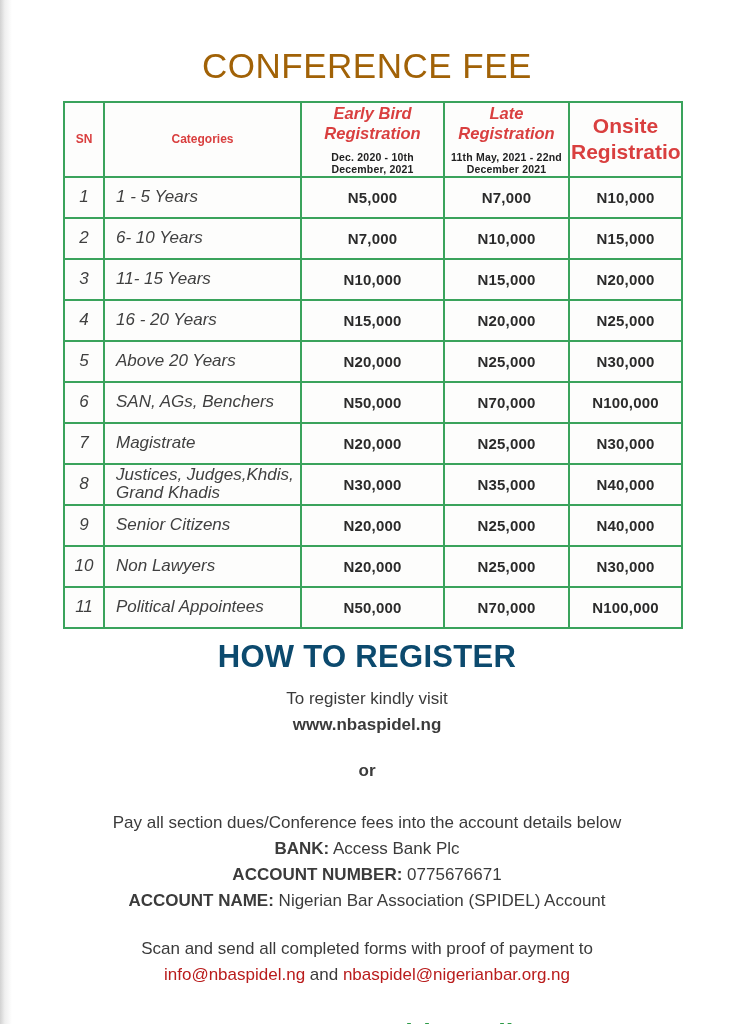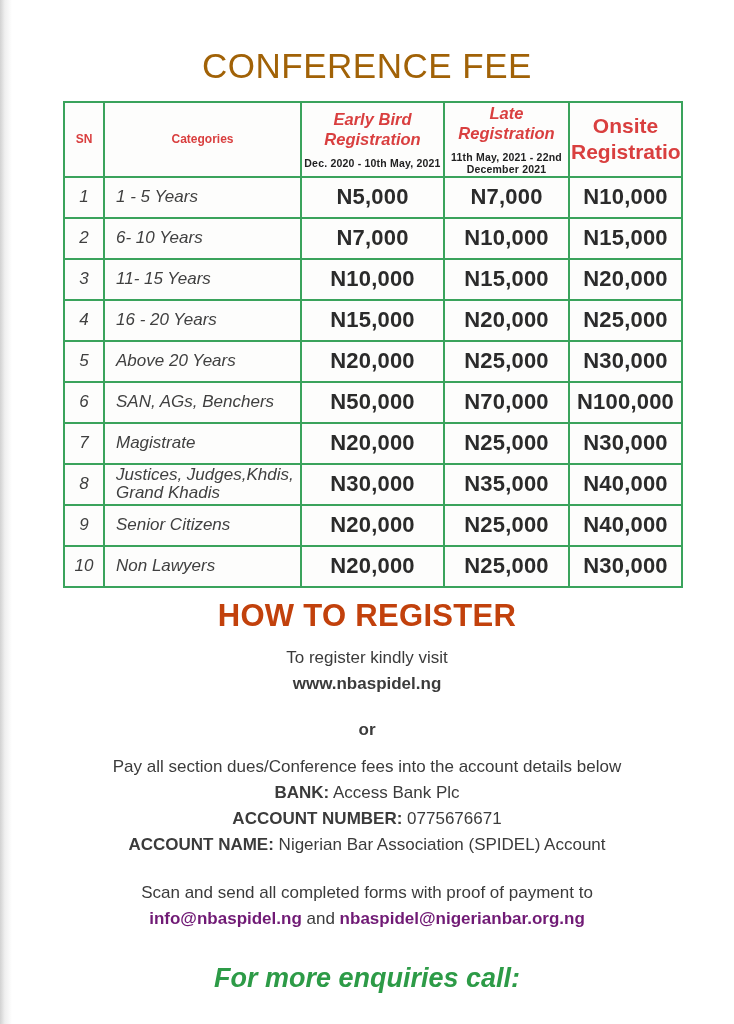--- a/index.html
+++ b/index.html
@@ -89,40 +89,40 @@
     padding-left: 11px;
     padding-right: 4px;
     font-style: italic;
     font-size: 17px;
     color: #404040;
     line-height: 1.05;
   }
   td.fee {
     text-align: center;
     font-weight: 700;
-    font-size: 22px;
+    font-size: 15px;
     color: #2b2b2b;
     letter-spacing: 0.2px;
   }
   
   .register-heading {
     margin-top: 10px;
     text-align: center;
     font-size: 31px;
     font-weight: 800;
-    color: #c2410c;
+    color: #0c4a6e;
     letter-spacing: 0.3px;
   }
   .center-line { text-align: center; font-size: 17px; color: #3b3b3b; }
   .mt-14 { margin-top: 14px; }
   .mt-6  { margin-top: 6px; }
-  .mt-22 { margin-top: 17px; }
+  .mt-22 { margin-top: 32px; }
   .mt-26 { margin-top: 26px; }
   .bold  { font-weight: 700; }
-  .green-bold { color: #701a75; font-weight: 700; }
+  .green-bold { color: #b91c1c; font-weight: 400; }
   .enquiries-heading {
     margin-top: 34px;
     text-align: center;
     font-size: 27px;
     font-weight: 800;
     font-style: italic;
     color: #2d9b47;
   }
 </style>
 </head>
@@ -144,21 +144,21 @@
     <thead>
       <tr>
         <th>
           <div class="hdr-red">SN</div>
         </th>
         <th>
           <div class="hdr-red">Categories</div>
         </th>
         <th>
           <div class="hdr-script">Early Bird Registration</div>
-          <div class="hdr-dates">Dec. 2020 - 10th May, 2021</div>
+          <div class="hdr-dates">Dec. 2020 - 10th December, 2021</div>
         </th>
         <th>
           <div class="hdr-script">Late Registration</div>
           <div class="hdr-dates">11th May, 2021 - 22nd December 2021</div>
         </th>
         <th>
           <div class="hdr-onsite">Onsite Registration</div>
         </th>
       </tr>
     </thead>
@@ -226,20 +226,27 @@
           <td class="fee">N25,000</td>
           <td class="fee">N40,000</td>
         </tr>
         <tr>
           <td class="sn">10</td>
           <td class="cat">Non Lawyers</td>
           <td class="fee">N20,000</td>
           <td class="fee">N25,000</td>
           <td class="fee">N30,000</td>
         </tr>
+        <tr>
+          <td class="sn">11</td>
+          <td class="cat">Political Appointees</td>
+          <td class="fee">N50,000</td>
+          <td class="fee">N70,000</td>
+          <td class="fee">N100,000</td>
+        </tr>
       </tbody>
   </table>
 </div>
 
 <div class="register-heading">HOW TO REGISTER</div>
 
 <div class="center-line mt-14">To register kindly visit</div>
 <div class="center-line mt-6 bold">www.nbaspidel.ng</div>
 
 <div class="center-line mt-26 bold">or</div>

